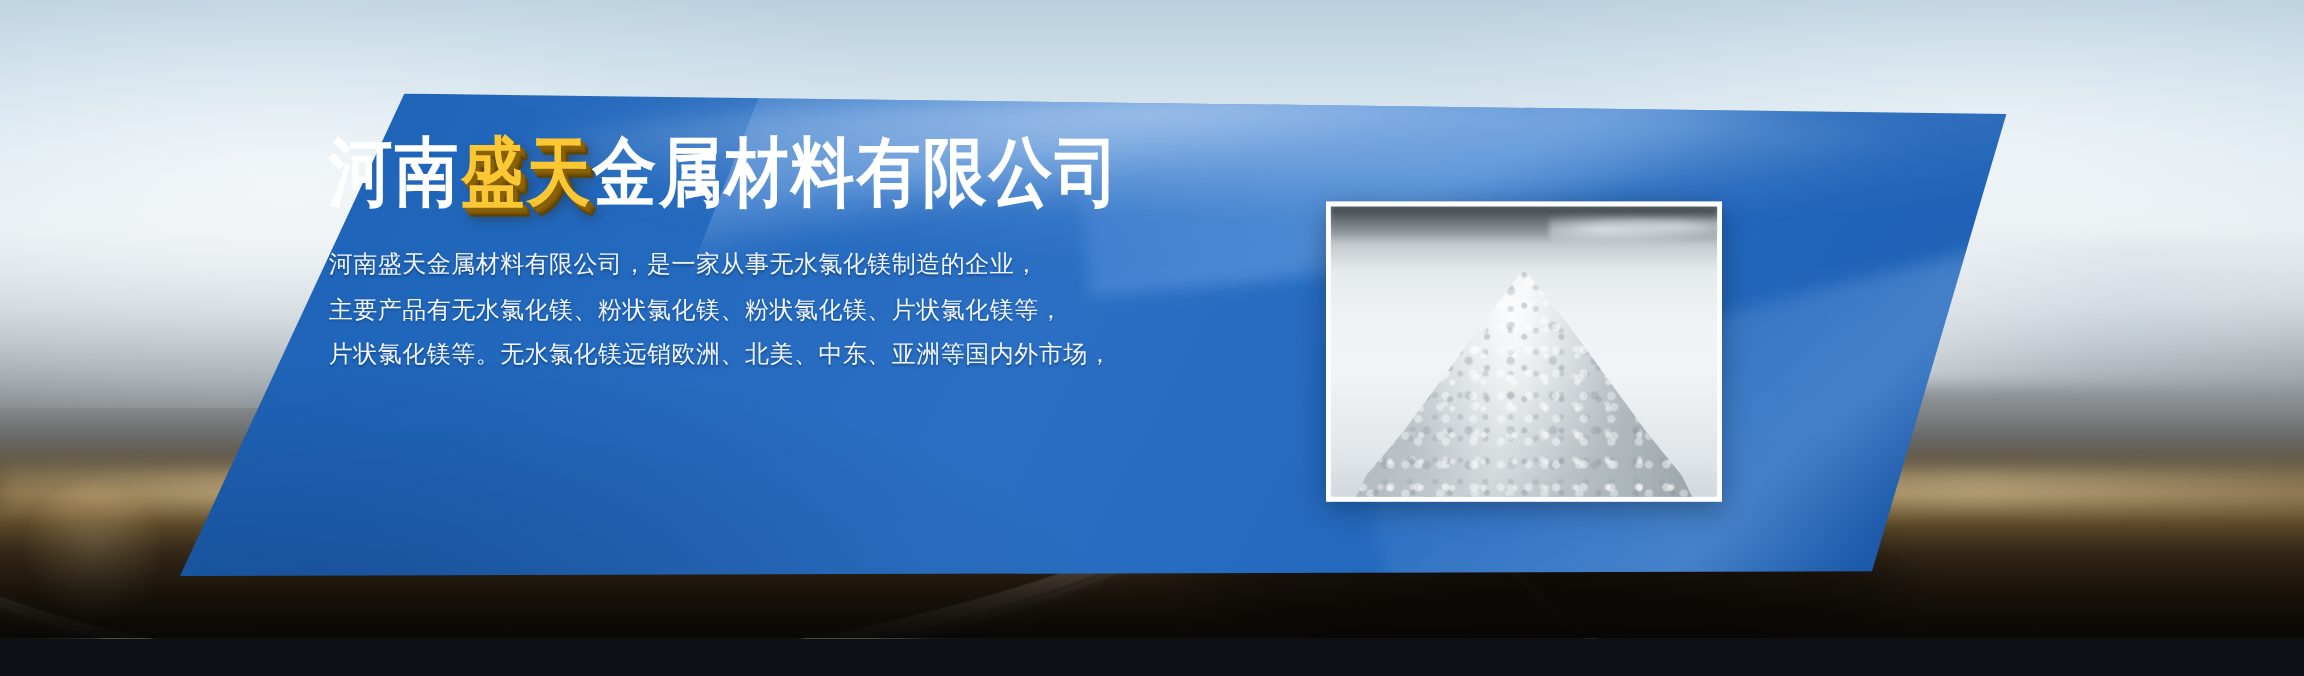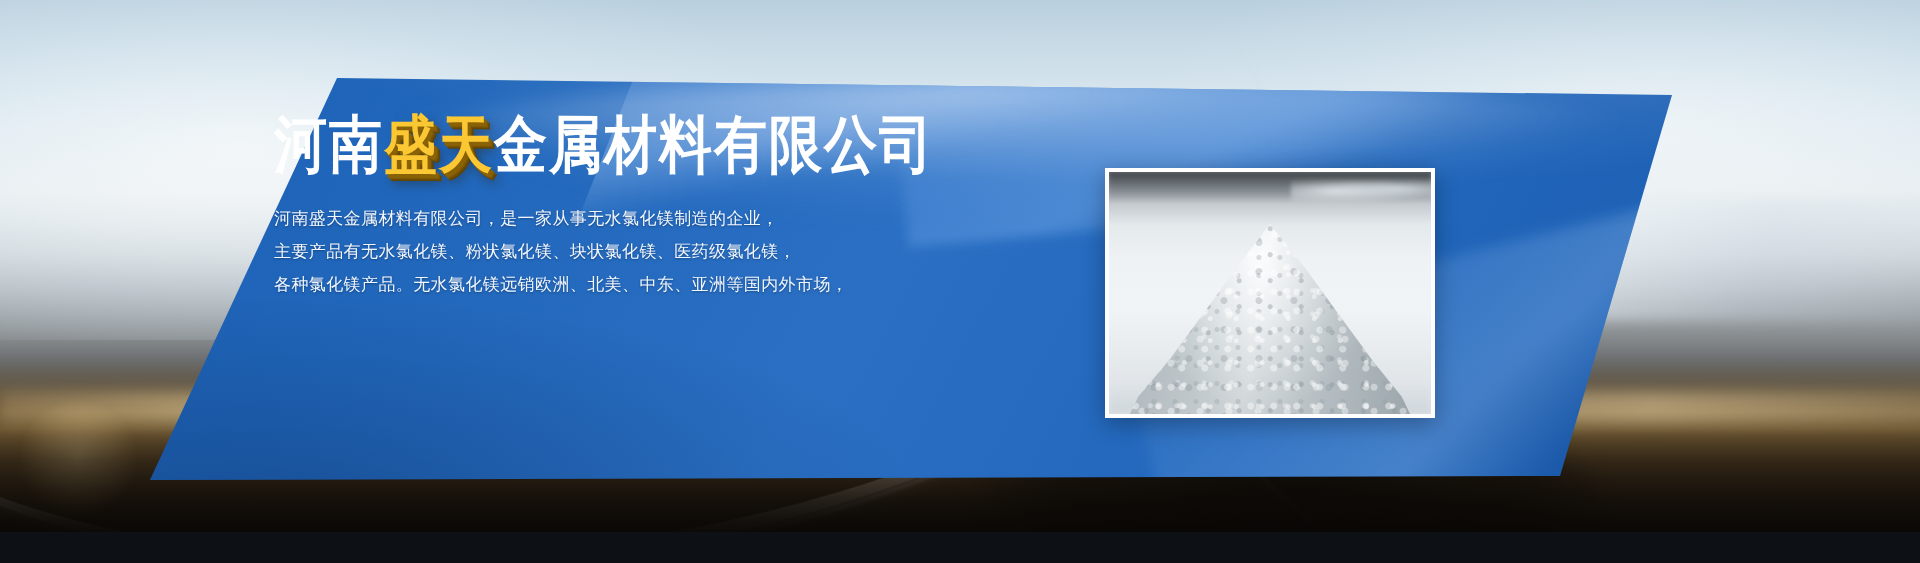--- a/index.html
+++ b/index.html
@@ -167,21 +167,21 @@
     text-shadow:
       2px 2px 0 #8a6206, 3px 3px 0 #8a6206, 4px 4px 0 #7b5705,
       5px 5px 0 #6d4d04, 6px 6px 0 #5f4304,
       7px 7px 10px rgba(40,26,2,.5);
   }
 
   .desc{margin-top:38px;}
   .desc p{
     margin:0 0 9px 0;
     color:#f2f7fd;
-    font-size:17px;
+    font-size:20px;
     line-height:1.42;
     letter-spacing:.4px;
     white-space:nowrap;
     font-family:"DejaVu Sans","Liberation Sans",sans-serif;
     text-shadow:0 1px 2px rgba(8,38,86,.5);
   }
 
   
   .photo{
     position:absolute;left:1105px;top:168px;width:330px;height:250px;
@@ -273,22 +273,22 @@
       <div class="ribbon r5"></div>
     </div>
     <div class="panel-sheen"></div>
   </div>
 
   <div class="content">
     <h1 class="title"><span class="t-white">河南</span><span class="t-gold">盛天</span><span class="t-white">金属材料有限公司</span></h1>
 
     <div class="desc">
       <p>河南盛天金属材料有限公司，是一家从事无水氯化镁制造的企业，</p>
-      <p>主要产品有无水氯化镁、粉状氯化镁、块状氯化镁、医药级氯化镁，</p>
-      <p>各种氯化镁产品。无水氯化镁远销欧洲、北美、中东、亚洲等国内外市场，</p>
+      <p>主要产品有无水氯化镁、粉状氯化镁、粉状氯化镁、片状氯化镁等，</p>
+      <p>片状氯化镁等。无水氯化镁远销欧洲、北美、中东、亚洲等国内外市场，</p>
     </div>
   </div>
 
   <div class="photo" title="白色氯化镁粉末堆">
     <div class="photo-inner">
       <div class="ph-bg"></div>
       <div class="ph-darktop"></div>
       <div class="ph-lumps"></div>
       <div class="ph-base-spread"></div>
       <div class="ph-cone"></div>

